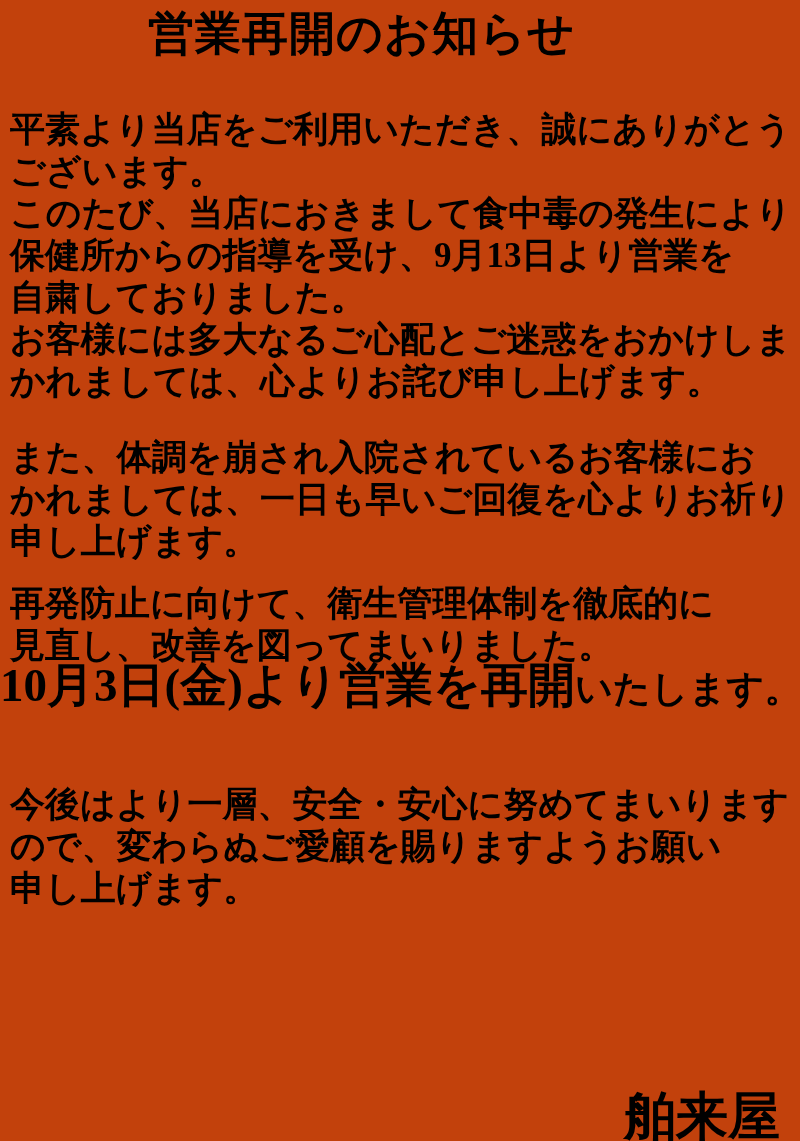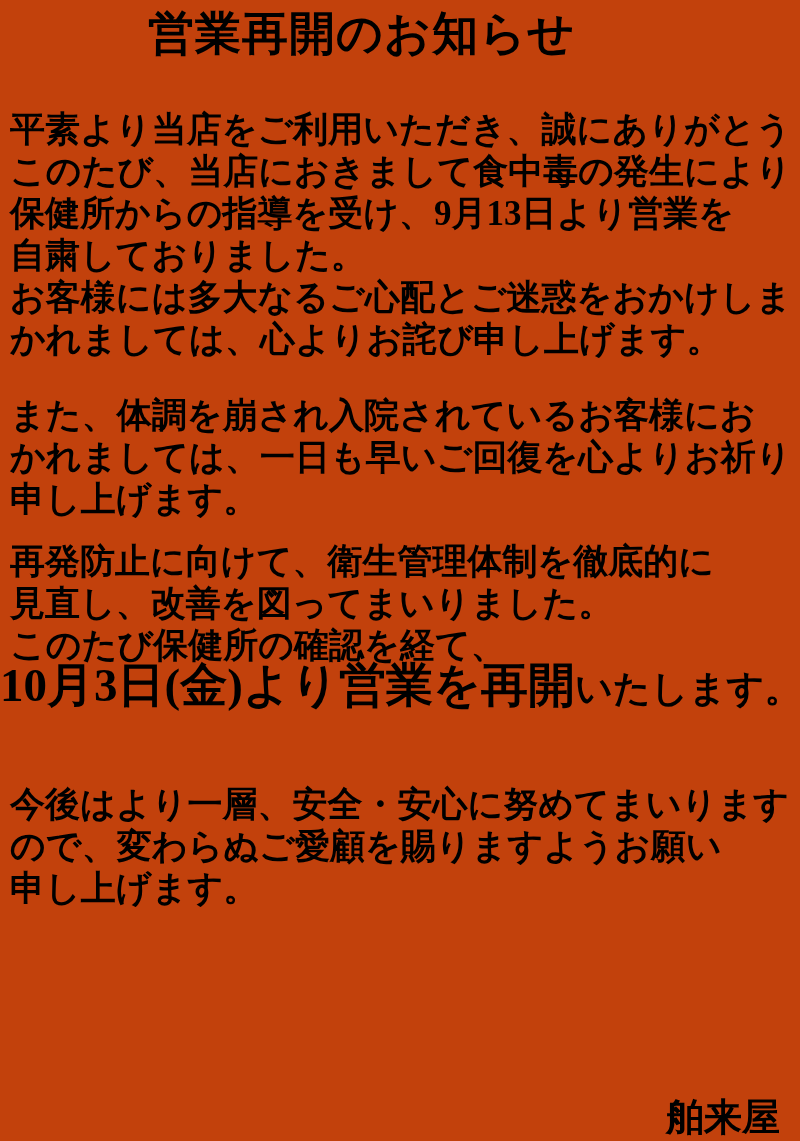--- a/index.html
+++ b/index.html
@@ -52,51 +52,51 @@
     font-weight: bold;
     white-space: nowrap;
   }
   .reopen-line .suffix {
     font-size: 37px;
   }
   .signature {
     position: absolute;
     top: 1097px;
     right: 20px;
-    font-size: 38px;
+    font-size: 52px;
     line-height: 40px;
     white-space: nowrap;
   }
 </style>
 </head>
 <body>
 
 <div class="doc">
 
   <h1 class="title">営業再開のお知らせ</h1>
 
   <div class="para p-apology">
       <div class="line">平素より当店をご利用いただき、誠にありがとう</div>
+      <div class="line">ございます。</div>
       <div class="line">このたび、当店におきまして食中毒の発生により</div>
       <div class="line">保健所からの指導を受け、9月13日より営業を</div>
       <div class="line">自粛しておりました。</div>
       <div class="line">お客様には多大なるご心配とご迷惑をおかけしま</div>
       <div class="line">かれましては、心よりお詫び申し上げます。</div>
     </div>
 
   <div class="para p-getwell">
       <div class="line">また、体調を崩され入院されているお客様にお</div>
       <div class="line">かれましては、一日も早いご回復を心よりお祈り</div>
       <div class="line">申し上げます。</div>
     </div>
 
   <div class="para p-prevention">
       <div class="line">再発防止に向けて、衛生管理体制を徹底的に</div>
       <div class="line">見直し、改善を図ってまいりました。</div>
-      <div class="line">このたび保健所の確認を経て、</div>
     </div>
 
   <div class="reopen-line"><span class="emphasis">10月3日(金)より営業を再開</span><span class="suffix">いたします。</span></div>
 
   <div class="para p-closing">
       <div class="line">今後はより一層、安全・安心に努めてまいります</div>
       <div class="line">ので、変わらぬご愛顧を賜りますようお願い</div>
       <div class="line">申し上げます。</div>
     </div>
 

